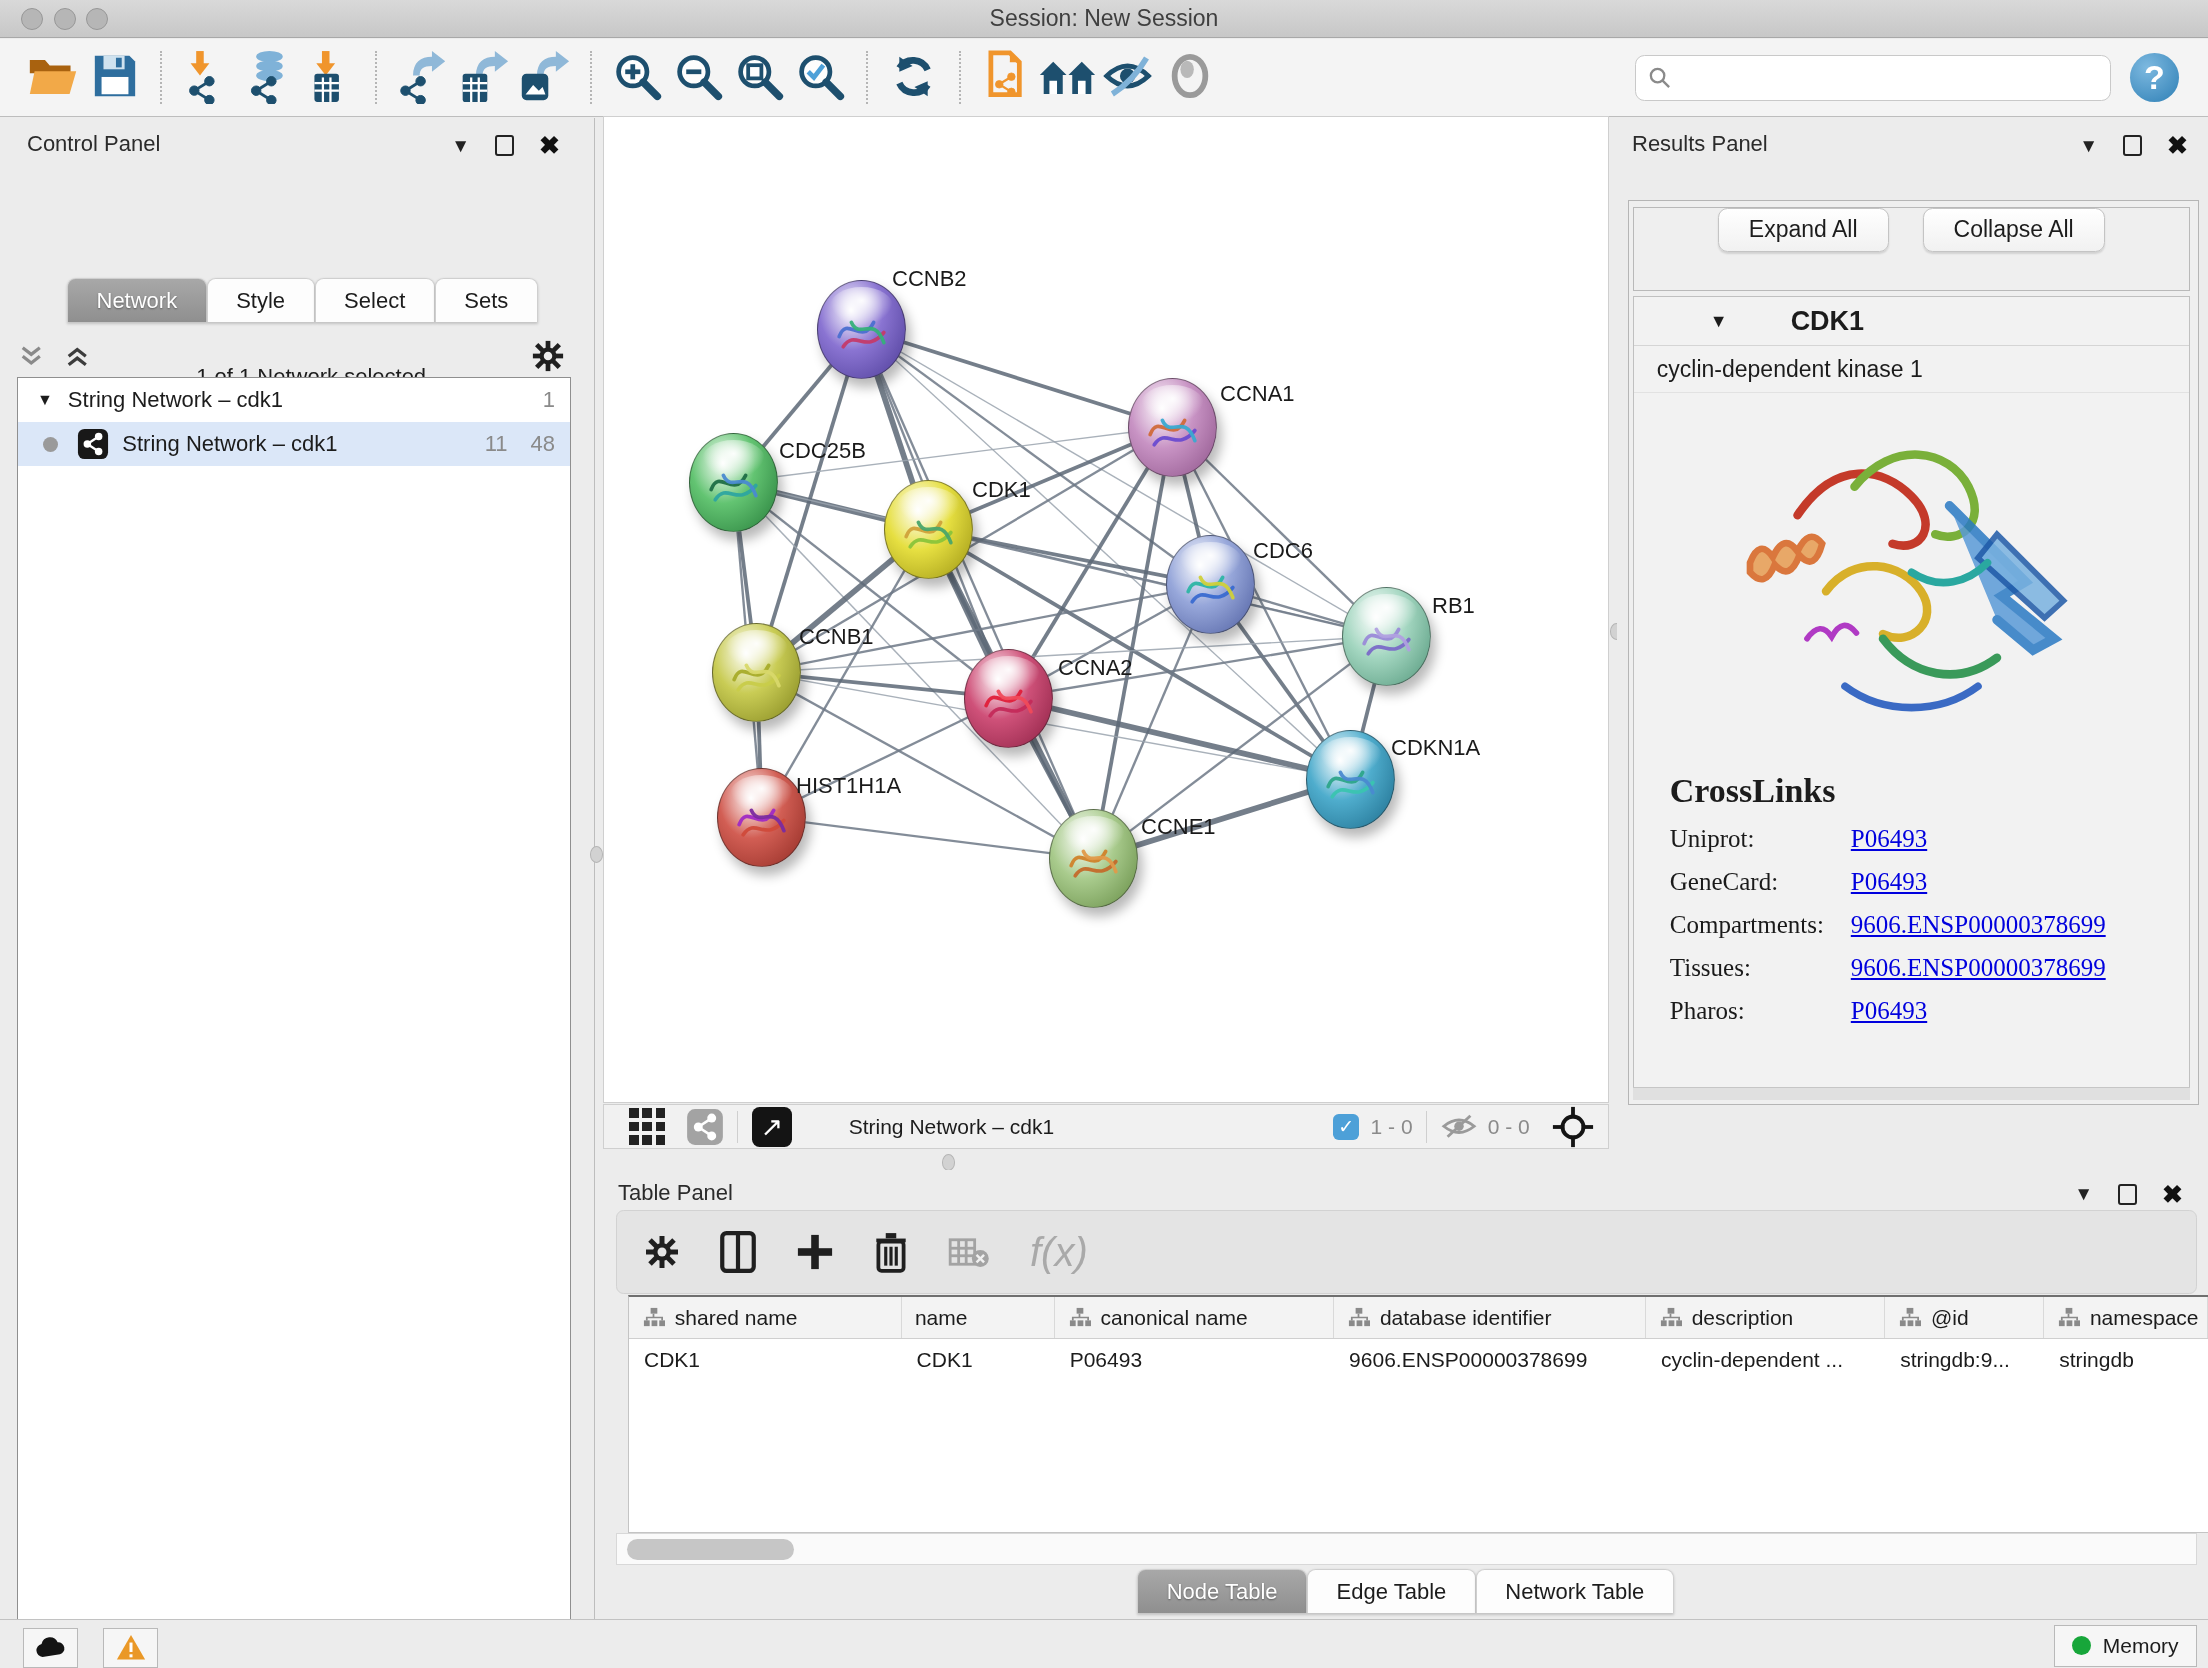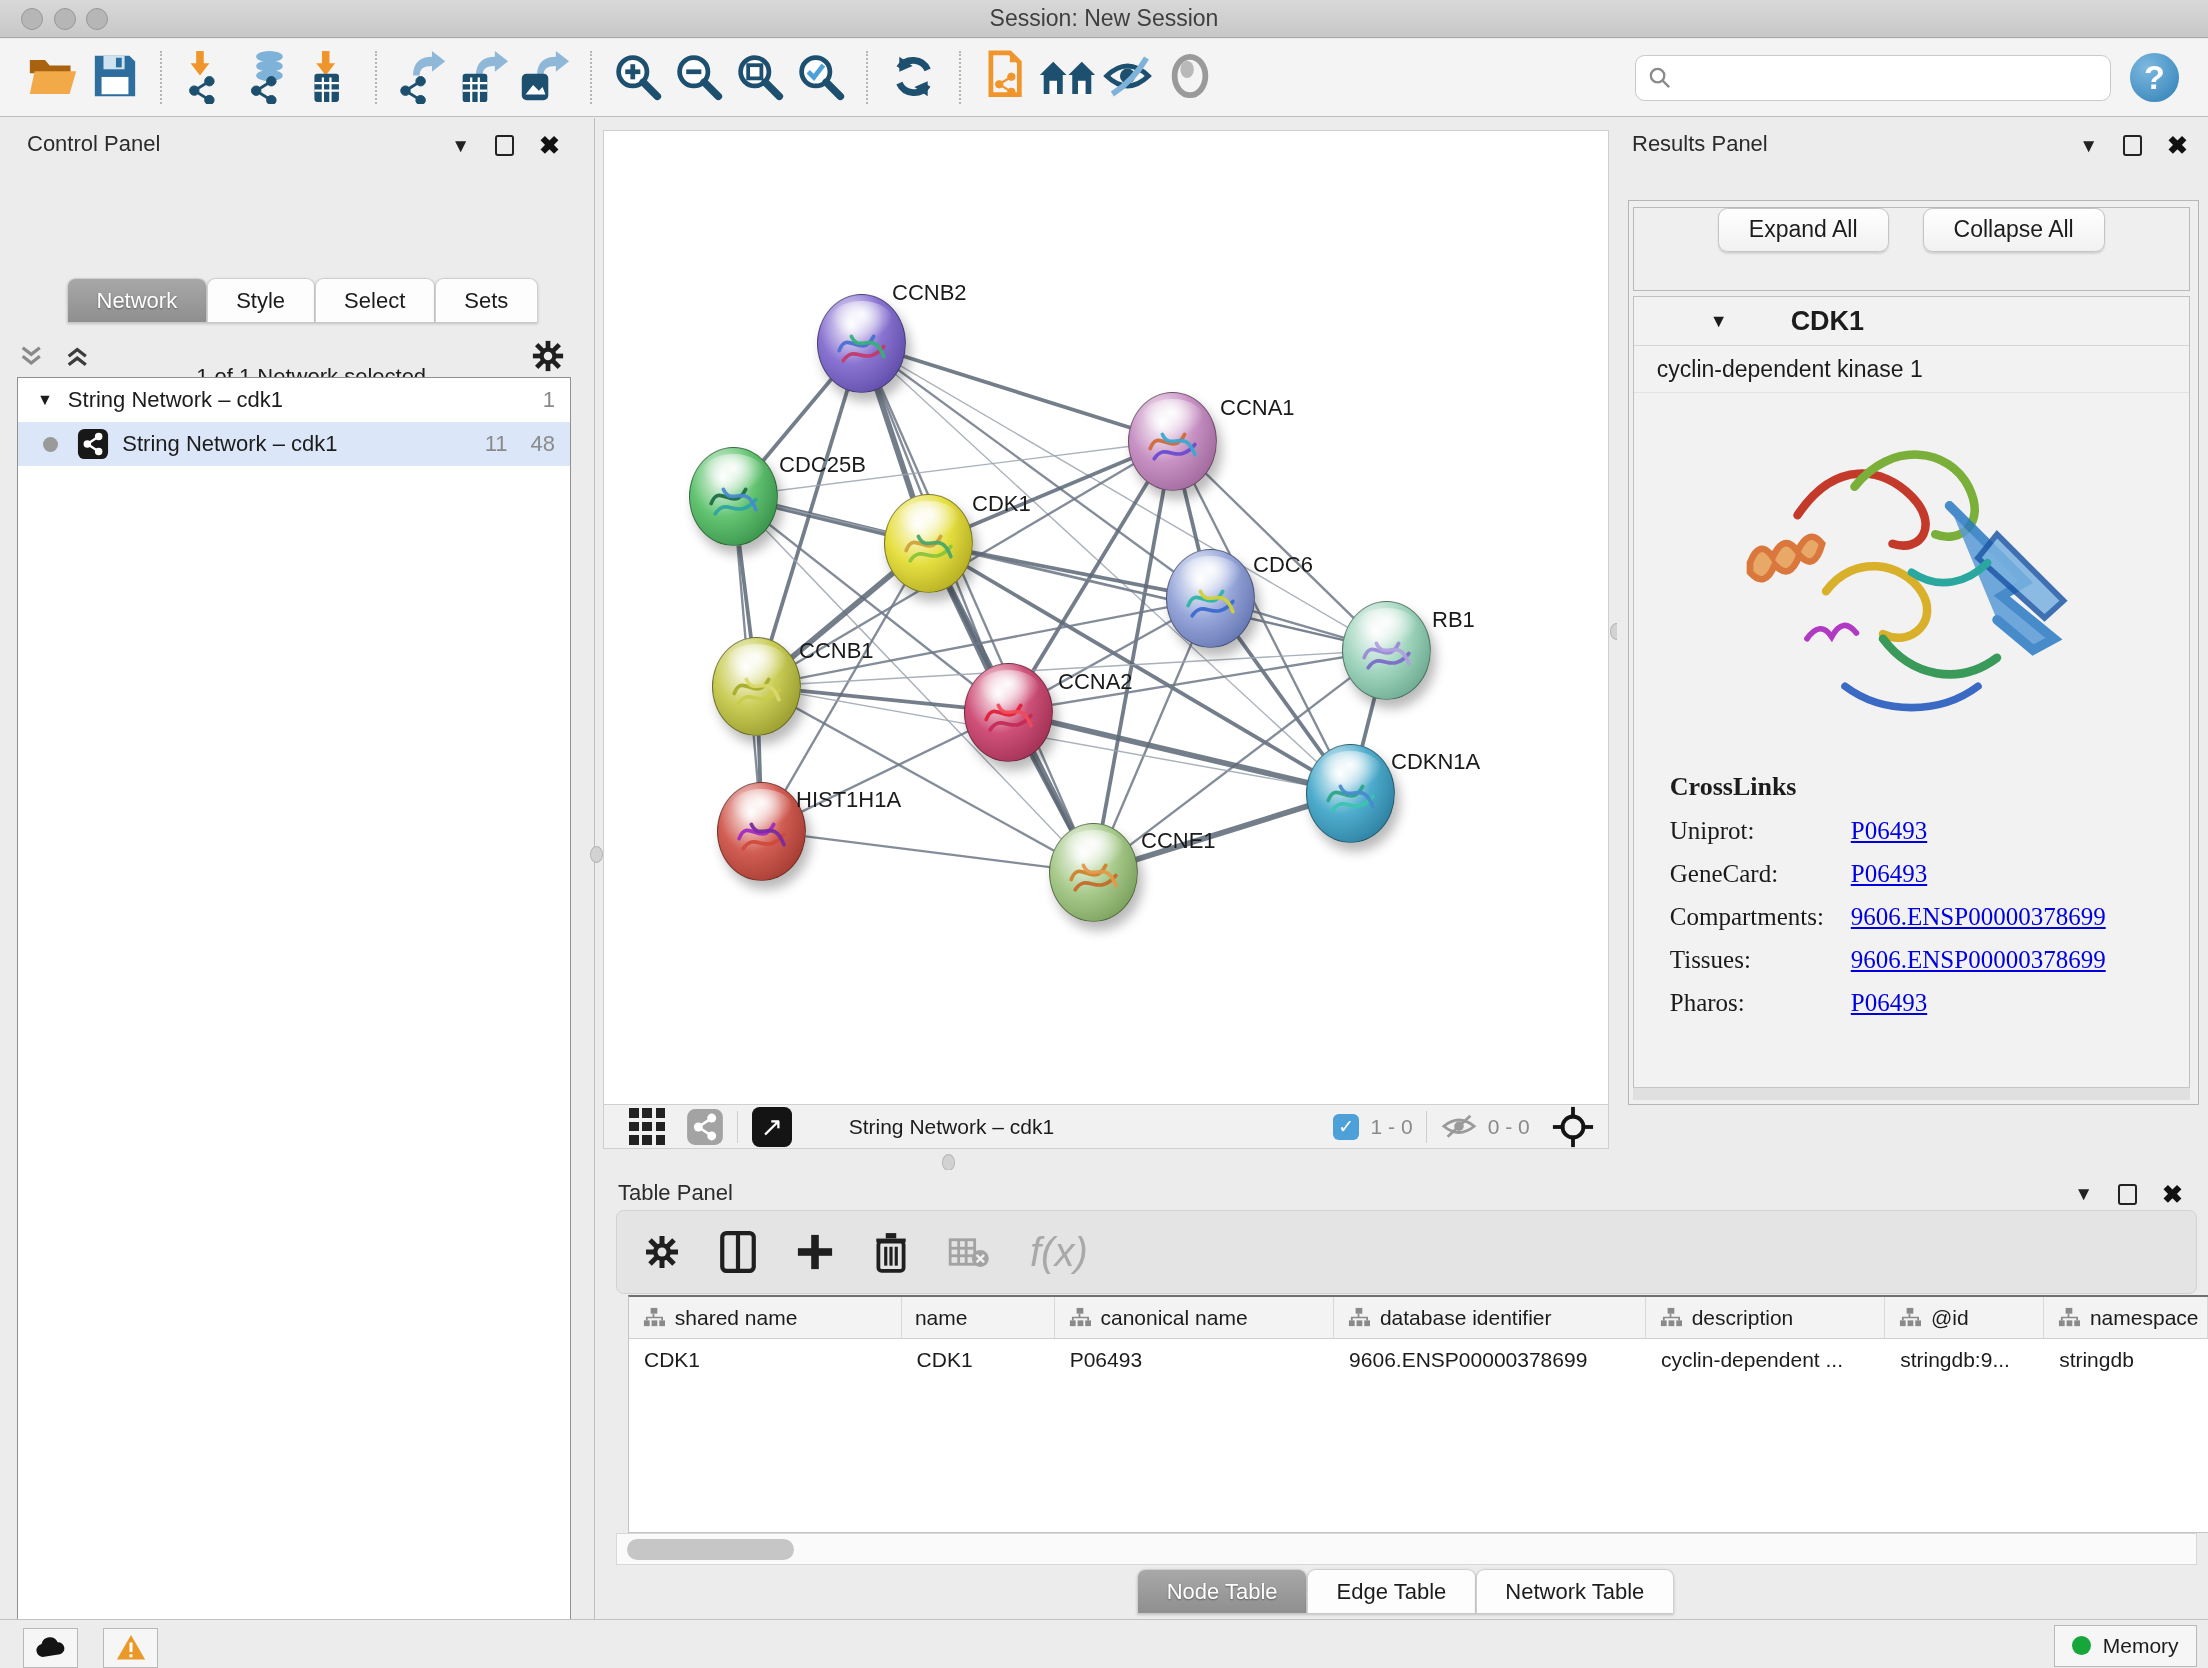--- a/index.html
+++ b/index.html
@@ -32,21 +32,21 @@
        border-radius:8.6px 8.6px 0 0;box-shadow:0 1.9px 2.9px rgba(0,0,0,.18);}
   .tab.sel{background:linear-gradient(#a8a8a8,#8f8f8f);color:#fff;text-shadow:0 1px 1.9px rgba(0,0,0,.4);}
   
   #cp-tabs{left:67px;top:160px;display:flex;}
   #cp-toolbar{left:17px;top:217px;width:554px;height:42px;display:flex;align-items:center;}
   #cp-box{left:17px;top:259px;width:554px;height:1261px;background:#fff;border:1.9px solid #8f8f8f;}
   .treerow{height:44px;display:flex;align-items:center;font-size:22px;}
   .treerow .cnt{margin-left:auto;color:#8a8a8a;display:flex;gap:23px;padding-right:15px;}
   .treerow.sel{background:#dbe7f8;}
   
-  #canvas{left:603px;top:130px;width:1006px;height:987px;background:#fff;border:1px solid #cfcfcf;overflow:hidden;text-decoration:underline;}
+  #canvas{left:603px;top:116px;width:1006px;height:987px;background:#fff;border:1px solid #cfcfcf;overflow:hidden;text-decoration:underline;}
   #edges{position:absolute;left:0;top:0;}
   .node{position:absolute;width:89px;height:99px;border-radius:50%;border:1px solid rgba(30,30,30,.45);
         box-shadow:4.8px 8.6px 11.4px rgba(0,0,0,.28);}
   .node .gloss{position:absolute;left:14%;top:6%;width:72%;height:40%;border-radius:50%;
         background:radial-gradient(ellipse at 50% 35%,rgba(255,255,255,.95),rgba(255,255,255,0) 70%);}
   .node svg{position:absolute;left:13.3px;top:19px;}
   .nlabel{position:absolute;font-size:22px;color:#1a1a1a;white-space:nowrap;}
   #canvasbar{left:603px;top:1104px;width:1006px;height:45px;background:#f1f1f1;border:1px solid #cfcfcf;
              display:flex;align-items:center;font-size:21px;}
   .cbsep{border-left:1.9px solid #cfcfcf;height:32px;margin:0 13.3px;}
@@ -56,21 +56,21 @@
   #rp-outer{left:1628px;top:200px;width:571px;height:905px;background:#efefef;border:1.9px solid #b5b5b5;}
   #rp-expbox{left:3.8px;top:5.7px;width:557px;height:84px;background:#efefef;border:1.9px solid #b9b9b9;
              display:flex;align-items:flex-start;justify-content:center;gap:34px;}
   .rp-btn{height:44px;padding:0 30px;background:linear-gradient(#fff,#f1f1f1);border:1px solid #c4c4c4;
           border-radius:9.5px;font-size:23px;display:flex;align-items:center;box-shadow:0 1.9px 1.9px rgba(0,0,0,.12);}
   #rp-protbox{left:3.8px;top:95px;width:557px;height:799px;background:#f2f2f2;border:1.9px solid #c0c0c0;}
   #rp-prothdr{display:flex;align-items:center;height:49px;border-bottom:1px solid #d5d5d5;}
   #rp-protname{font-size:27px;font-weight:bold;}
   #rp-desc{font-size:23px;padding:9.5px 23px;border-bottom:1px solid #e2e2e2;}
   .xl{font-family:"Liberation Serif",serif;}
-  #xl-head{font-size:26px;font-weight:bold;}
+  #xl-head{font-size:34px;font-weight:bold;}
   .xlrow{display:flex;font-size:25px;margin-top:15px;}
   .xlrow .lab{width:181px;color:#1a1a1a;}
   .xlrow .val a{color:#0000de;text-decoration:underline;}
   
   #tp-toolbox{left:616px;top:1210px;width:1581px;height:84px;background:#e4e4e4;border:1px solid #d2d2d2;
               border-radius:7.6px;display:flex;align-items:center;gap:40px;padding:0 27px;}
   #tp-table{left:616px;top:1295px;width:1581px;height:238px;background:#fff;border:1px solid #c4c4c4;border-top:2.9px solid #6f6f6f;margin-left:12px;}
   .thead{display:flex;height:42px;background:#f3f3f3;border-bottom:1px solid #cfcfcf;}
   .th{display:flex;align-items:center;gap:9.5px;font-size:21px;padding-left:13.3px;border-right:1px solid #d9d9d9;overflow:hidden;white-space:nowrap;}
   .trow{display:flex;height:42px;}

